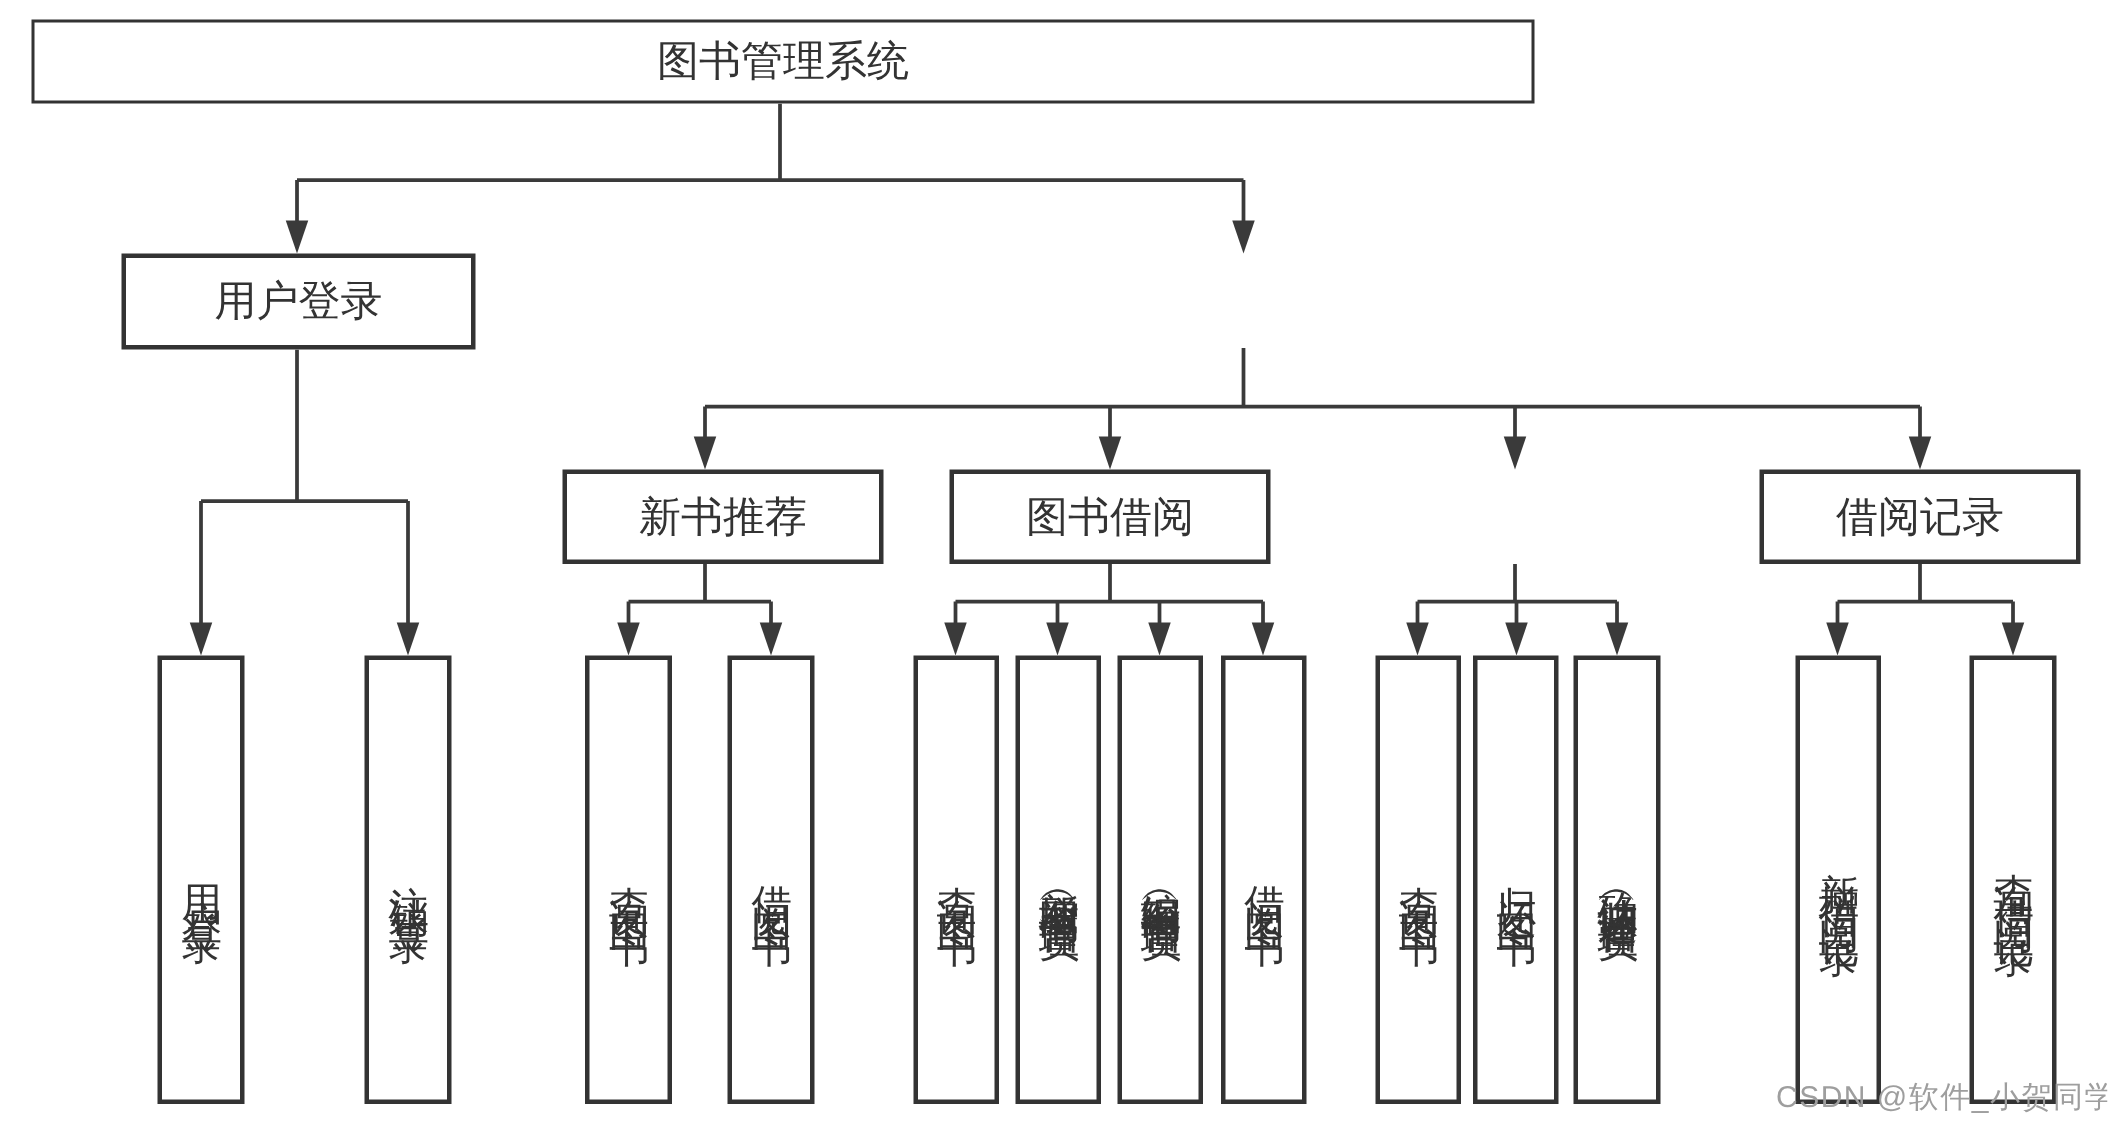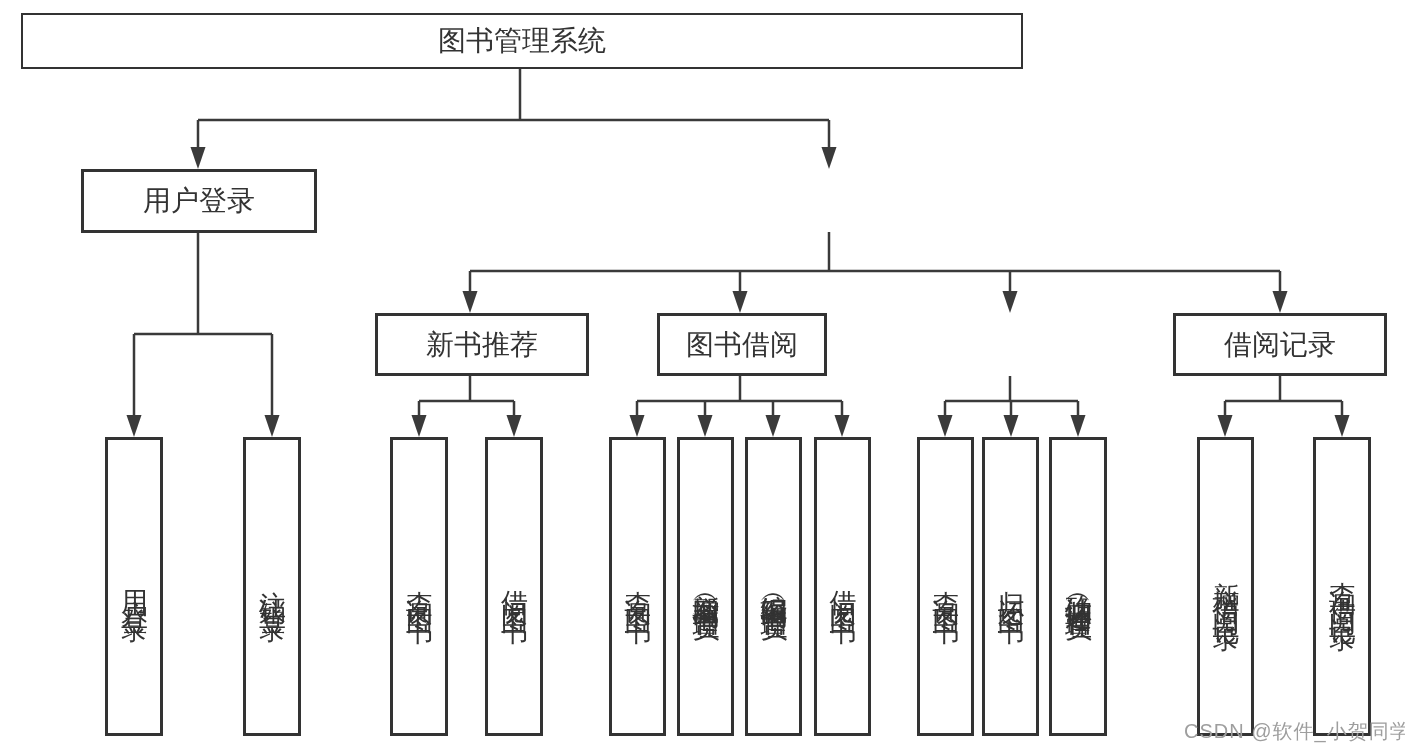--- a/index.html
+++ b/index.html
@@ -123,21 +123,21 @@
       <polygon points="1217.5,415 1232.5,415 1225,437"></polygon>
       <polygon points="1334.5,415 1349.5,415 1342,437"></polygon>
     </g>
   </svg>
 
   <div class="node root" style="left:21px; top:13px; width:1002px; height:56px;">图书管理系统</div>
 
   <div class="node" style="left:81px; top:169px; width:236px; height:64px;">用户登录</div>
 
   <div class="node" style="left:363px; top:313px; width:214px; height:63px;margin-left:12px;">新书推荐</div>
-  <div class="node" style="left:633px; top:313px; width:170px; height:63px;margin-left:24px;">图书借阅</div>
+  <div class="node" style="left:633px; top:313px; width:214px; height:63px;">图书借阅</div>
   <div class="node" style="left:1173px; top:313px; width:214px; height:63px;">借阅记录</div>
 
   <div class="node leaf" style="left:105px; top:437px; width:58px; height:299px;">用户登录</div>
   <div class="node leaf" style="left:243px; top:437px; width:58px; height:299px;">注销登录</div>
 
   <div class="node leaf" style="left:390px; top:437px; width:58px; height:299px;">查询图书</div>
   <div class="node leaf" style="left:485px; top:437px; width:58px; height:299px;">借阅图书</div>
 
   <div class="node leaf" style="left:609px; top:437px; width:57px; height:299px;">查询图书</div>
   <div class="node leaf long" style="left:677px; top:437px; width:57px; height:299px;">新增图书（管理员）</div>

